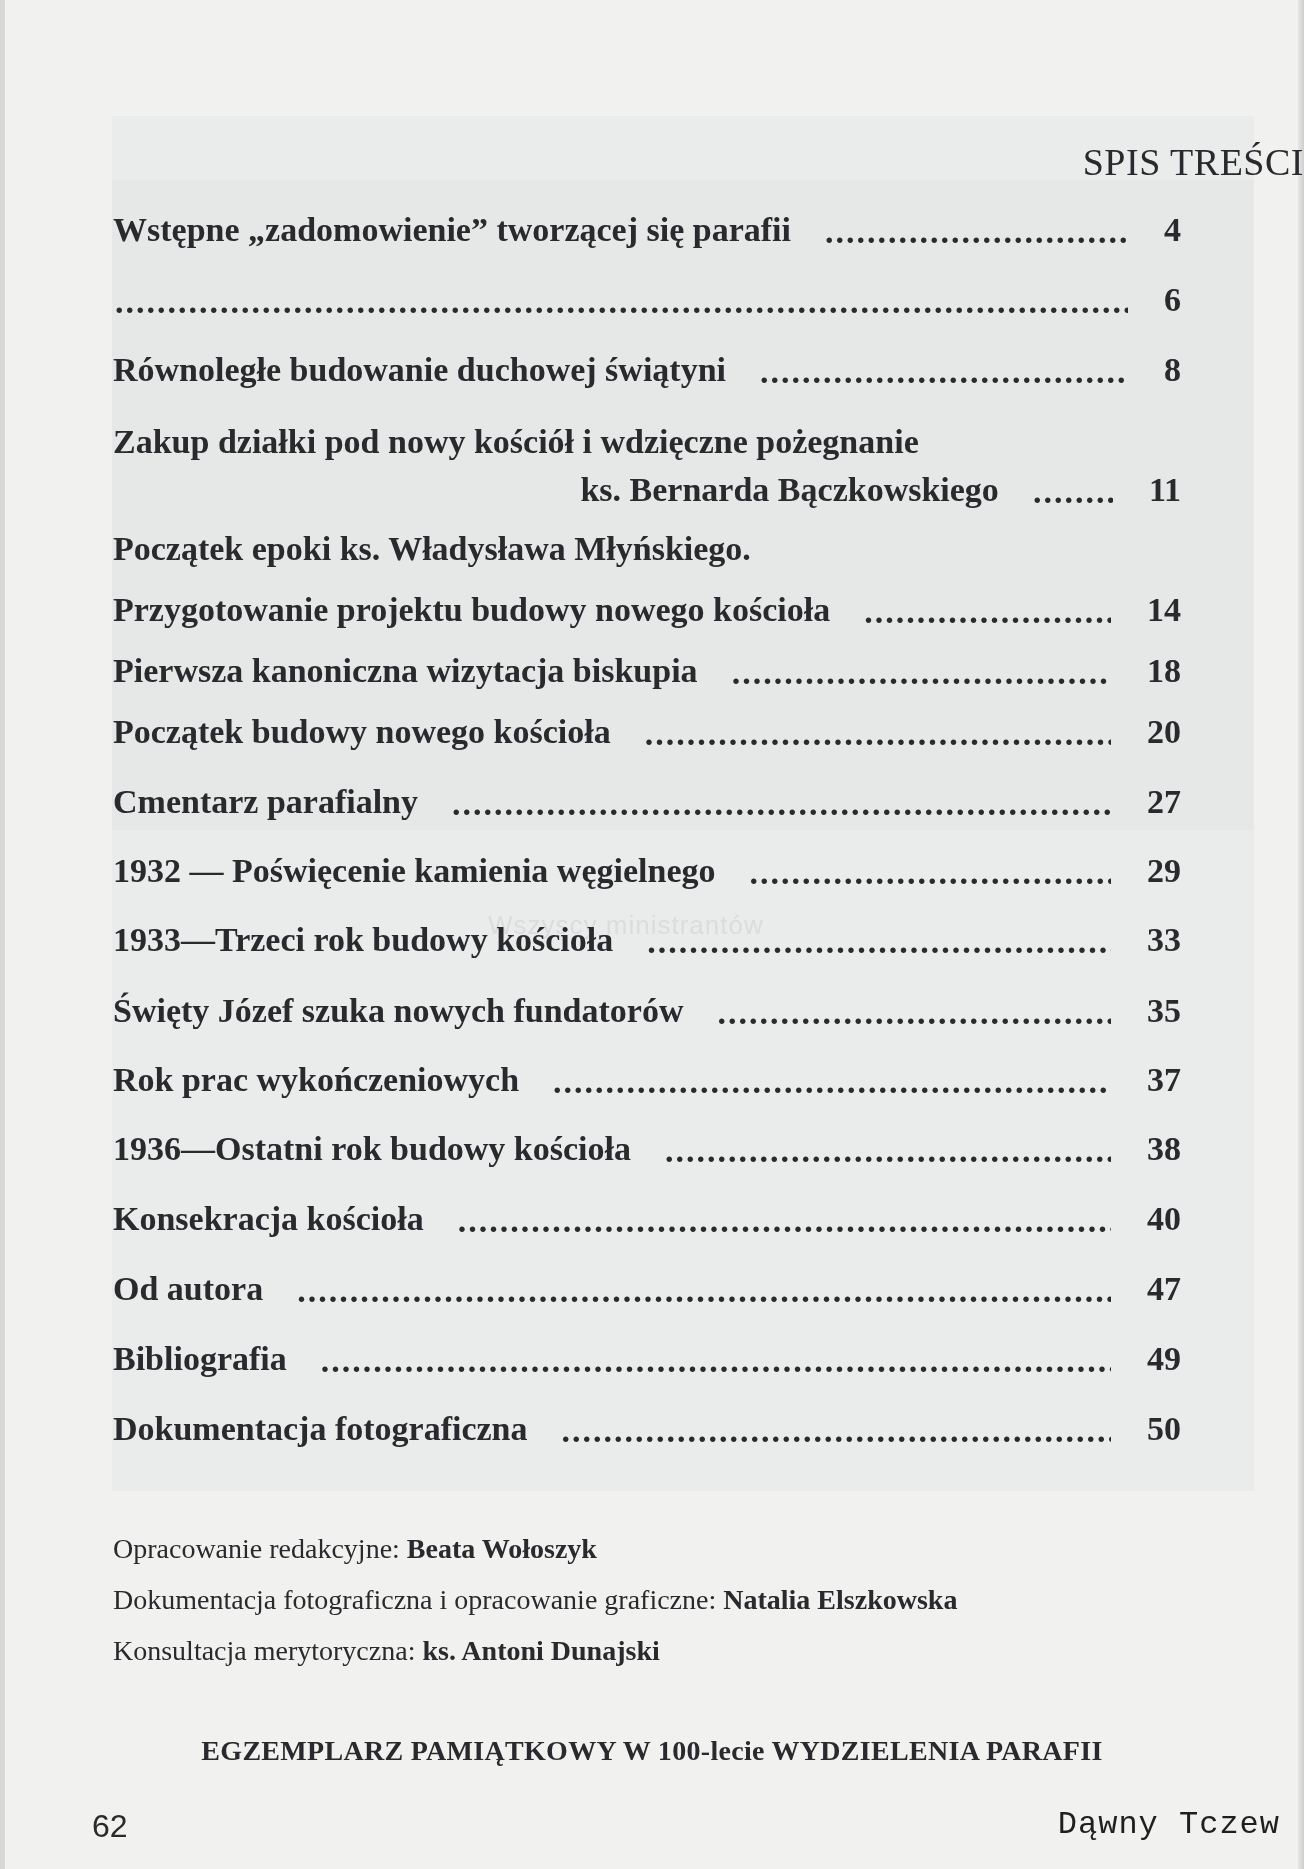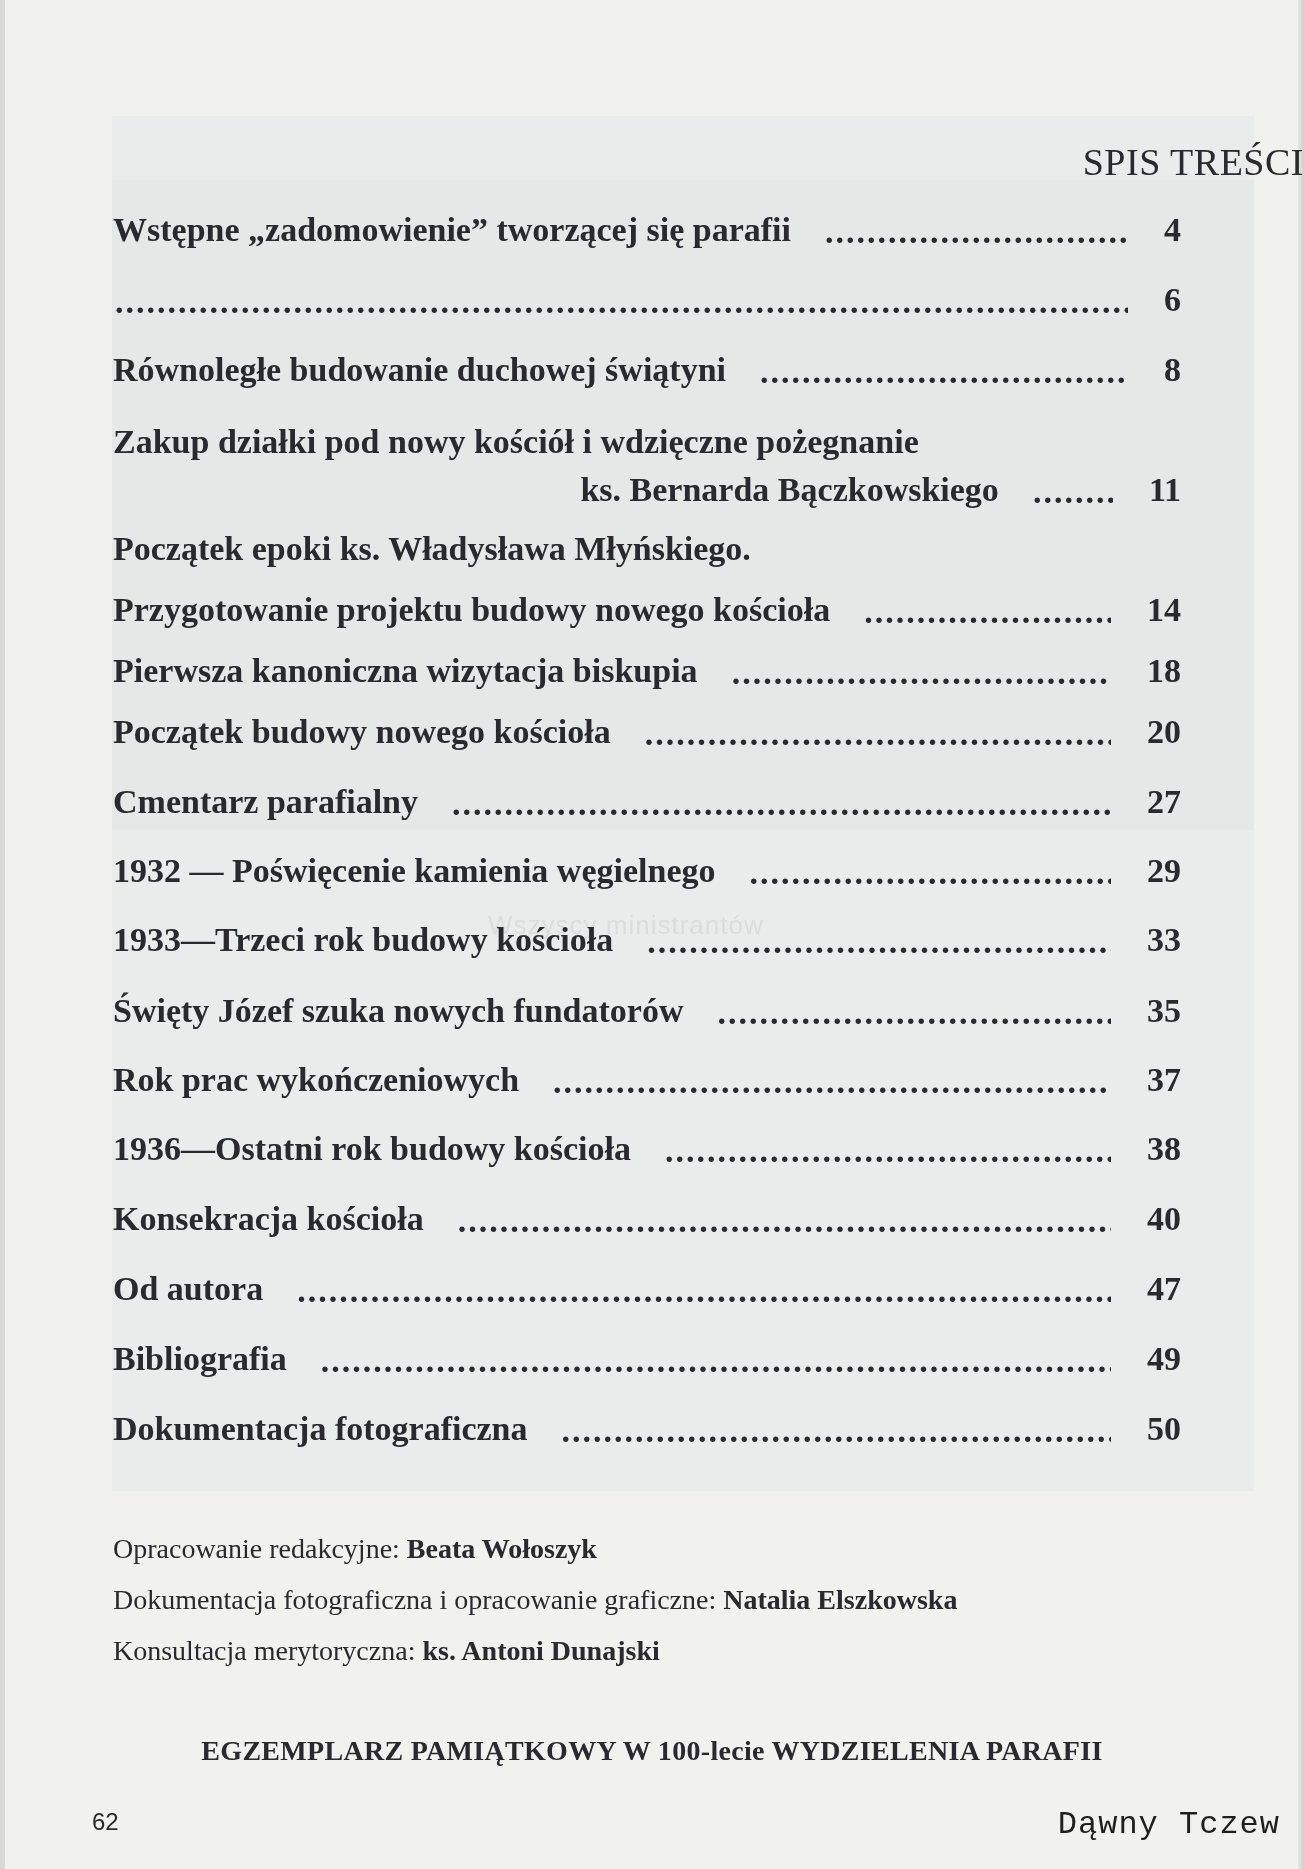--- a/index.html
+++ b/index.html
@@ -47,21 +47,21 @@
   .row.indent { justify-content: flex-end; }
   .row.indent .leader { flex: 0 0 80px; }
   .credits { position: absolute; left: 113px; font-size: 28px; color: #2a2a2e; }
   .credits .name { font-weight: bold; }
   .footer-line {
     position: absolute; left: 0; width: 1304px; top: 1735px; text-align: center;
     font-size: 28px; font-weight: bold; letter-spacing: 0.3px;
   }
   .page-number {
     position: absolute; left: 92px; top: 1808px; font-family: "Liberation Sans", sans-serif;
-    font-size: 24px; color: #2a2a2a;
+    font-size: 32px; color: #2a2a2a;
   }
   .watermark {
     position: absolute; right: 24px; top: 1806px; font-family: Liberation Mono, monospace;
     font-size: 32px; color: #1f1f1f; font-weight: 300; letter-spacing: 1px;
   }
 </style>
 </head>
 <body>
 
 <div class="left-edge"></div>

